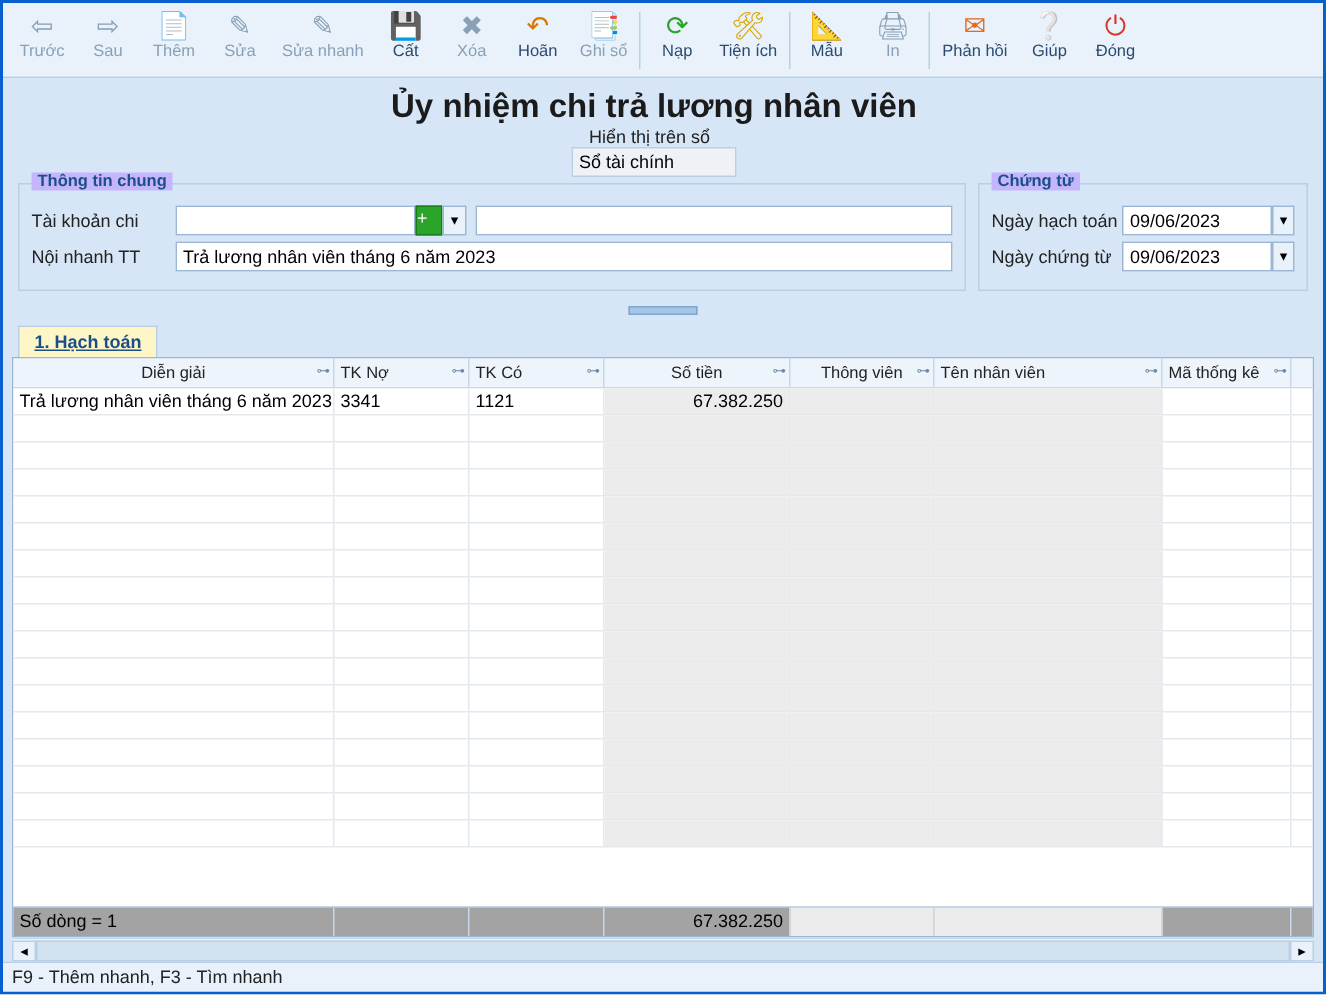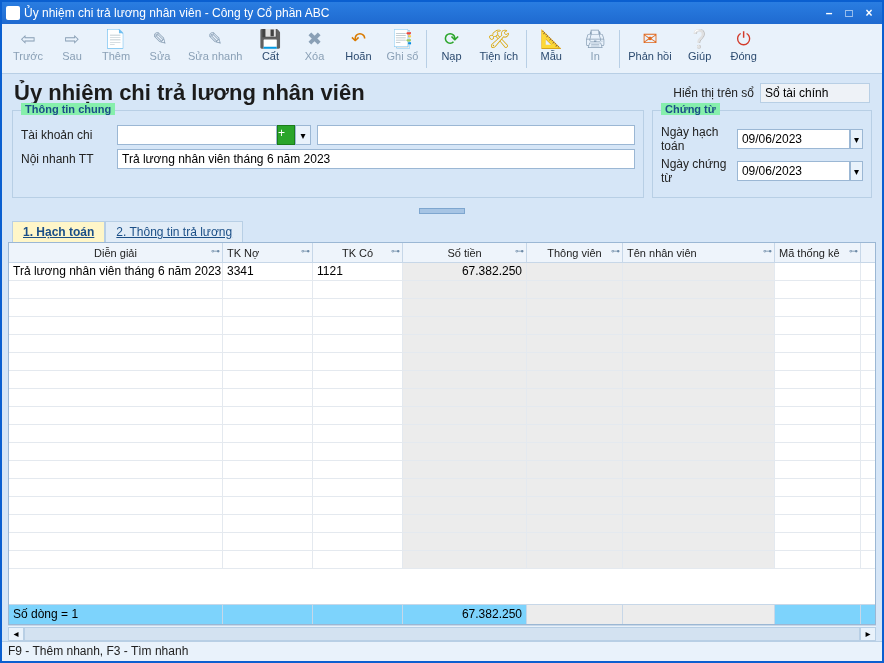--- a/index.html
+++ b/index.html
@@ -10,39 +10,39 @@
 .titlebar .app-icon { width: 14px; height: 14px; margin-right: 4px; background: #fff; border-radius: 2px; display:inline-block; }
 .titlebar .spacer { flex: 1; }
 .titlebar .win-btn { width: 18px; height: 14px; margin-left: 2px; text-align: center; font-weight: bold; cursor: default; }
 
 .toolbar { display: flex; gap: 0; padding: 2px 4px 0 4px; background: #e9f2fb; border-bottom: 1px solid #b8cfe5; flex-wrap: nowrap; align-items: flex-start; height: 50px; }
 .tool { display: flex; flex-direction: column; align-items: center; min-width: 44px; padding: 2px 6px; font-size: 11px; color: #2b4a6f; cursor: default; }
 .tool.disabled { color: #8aa0b6; }
 .tool .ico { width: 22px; height: 22px; display:flex; align-items:center; justify-content:center; font-size: 18px; }
 .vsep { width:1px; background:#b8cfe5; margin:4px 2px; height:38px; }
 
-.header-row { display:flex; align-items:center; padding: 6px 12px 4px 12px; }
+.header-row { display:flex; align-items:center; padding: 6px 12px 4px 0; flex-direction: column; }
 .page-title { font-size: 22px; font-weight: bold; color: #1b1b1b; flex:1; }
 .display-on { font-size: 12px; color:#222; margin-right:6px; }
 .display-field { background:#eef2f7; border:1px solid #b8cfe5; font-size:12px; padding:2px 4px; width:110px; height:20px; }
 
 .two-col { display:flex; gap:8px; padding: 0 10px 6px 10px; }
 .group { border:1px solid #b8cfe5; position:relative; padding:14px 8px 8px 8px; background:#d6e6f7; }
-.group-legend { position:absolute; top:-8px; left:8px; font-size:11px; font-weight:bold; color:#1b4f87; background:#86efac; padding:0 4px; }
+.group-legend { position:absolute; top:-8px; left:8px; font-size:11px; font-weight:bold; color:#1b4f87; background:#c4b5fd; padding:0 4px; }
 .group-left { flex:1; }
 .group-right { width:220px; }
 
 .form-row { display:flex; align-items:center; margin-bottom:4px; font-size:12px; }
 .form-row label { width:96px; color:#222; }
 .form-row .short-label { width:96px; }
 .inp { background:#fff; border:1px solid #9bb7d4; height:20px; font-size:12px; padding:1px 4px; }
 .inp-acc { width:160px; }
 .inp-desc { flex:1; }
 .inp-desc2 { flex:1; }
-.inp-date { width:113px; }
+.inp-date { width:100px; }
 .inp-doc { width:96px; background:#fdfbd9; }
 .btn-plus { background:#2aa52a; color:#fff; width:18px; height:20px; border:1px solid #1b7c1b; }
 .dd-arrow { background:#e9f2fb; border:1px solid #9bb7d4; width:16px; height:20px; display:flex; align-items:center; justify-content:center; font-size:10px; }
 .ref-plus { margin-left:auto; width:18px; height:18px; border:1px solid #9bb7d4; background:#e9f2fb; display:flex; align-items:center; justify-content:center; font-size:12px; color:#2aa52a;}
 
 .midbar { height:14px; display:flex; align-items:center; justify-content:center; }
 .midhandle { width:46px; height:6px; background:#a6c4e4; border:1px solid #7ea6cf; }
 
 .tabs-row { display:flex; align-items:flex-end; padding-left:10px; gap:0; height:24px; }
 .tab { border:1px solid #b8cfe5; border-bottom:none; padding:3px 10px; font-size:12px; background:#e1ecf7; color:#1b4f87; cursor:default; }
@@ -51,44 +51,36 @@
 
 .grid-wrap { flex:1; display:flex; flex-direction:column; border:1px solid #9bb7d4; margin:0 6px; background:#fff; min-height:0; }
 .grid-head { display:flex; background:#eef4fb; border-bottom:1px solid #c7d7e8; font-size:11px; color:#222; height:20px; }
 .gh { border-right:1px solid #c7d7e8; padding:2px 4px; display:flex; align-items:center; position:relative; }
 .gh .pin { position:absolute; right:2px; top:3px; font-size:9px; color:#6c89a6; }
 .grid-body { flex:1; overflow:hidden; background:#fff; position:relative; }
 .grid-rows { position:absolute; inset:0; }
 .gr { display:flex; border-bottom:1px solid #e4e9ef; font-size:12px; height:18px; }
 .gc { border-right:1px solid #e4e9ef; padding:1px 4px; overflow:hidden; white-space:nowrap; }
 .col-dg{width:214px;} .col-tn{width:90px;} .col-tc{width:90px;} .col-st{width:124px; text-align:right;} .col-nv{width:96px;} .col-tnv{width:152px;} .col-mtk{width:86px;}
-.gh.col-dg{width:214px; justify-content:center;} .gh.col-tn{width:90px; } .gh.col-tc{width:90px; justify-content:center;} .gh.col-st{width:124px; justify-content:center;} .gh.col-nv{width:96px; justify-content:center;} .gh.col-tnv{width:152px; justify-content:flex-start;} .gh.col-mtk{width:86px; }
+.gh.col-dg{width:214px; justify-content:center;} .gh.col-tn{width:90px; } .gh.col-tc{width:90px; } .gh.col-st{width:124px; justify-content:center;} .gh.col-nv{width:96px; justify-content:center;} .gh.col-tnv{width:152px; justify-content:flex-start;} .gh.col-mtk{width:86px; }
 .shade { background:#ececec; }
 
-.grid-foot { display:flex; border-top:1px solid #c7d7e8; background:#7dd3fc; font-size:12px; height:20px; }
+.grid-foot { display:flex; border-top:1px solid #c7d7e8; background:#a3a3a3; font-size:12px; height:20px; }
 .gf { border-right:1px solid #c7d7e8; padding:2px 4px; }
 .hscroll { height:16px; background:#e9f2fb; border-top:1px solid #c7d7e8; display:flex; align-items:center; margin:0 6px; }
 .hscroll .track{ flex:1; height:14px; background:#d3e2f1; border:1px solid #b8cfe5; position:relative;}
 .hscroll .arrow{ width:16px; height:14px; border:1px solid #b8cfe5; background:#e9f2fb; display:flex; align-items:center; justify-content:center; font-size:10px;}
 
 .statusbar { height:20px; border-top:1px solid #b8cfe5; background:#e9f2fb; font-size:12px; padding:2px 6px; color:#222; }
 </style>
 </head>
 <body>
 
 <div class="window">
 
-  <div class="titlebar">
-    <span class="app-icon"></span>
-    <span>Ủy nhiệm chi trả lương nhân viên - Công ty Cổ phần ABC</span>
-    <span class="spacer"></span>
-    <span class="win-btn">–</span>
-    <span class="win-btn">□</span>
-    <span class="win-btn">×</span>
-  </div>
 
   <div class="toolbar">
     <div class="tool disabled">
         <span class="ico">⇦</span>
         <span>Trước</span>
       </div>
     <div class="tool disabled">
         <span class="ico">⇨</span>
         <span>Sau</span>
       </div>
@@ -190,21 +182,20 @@
       </div>
     </div>
   </div>
 
   <div class="midbar">
       <div class="midhandle"></div>
     </div>
 
   <div class="tabs-row">
     <div class="tab active">1. Hạch toán</div>
-    <div class="tab inactive">2. Thông tin trả lương</div>
   </div>
 
   <div class="grid-wrap">
     <div class="grid-head">
       <div class="gh col-dg">
           <span>Diễn giải</span>
           <span class="pin">⊶</span>
         </div>
       <div class="gh col-tn">
           <span>TK Nợ</span>

